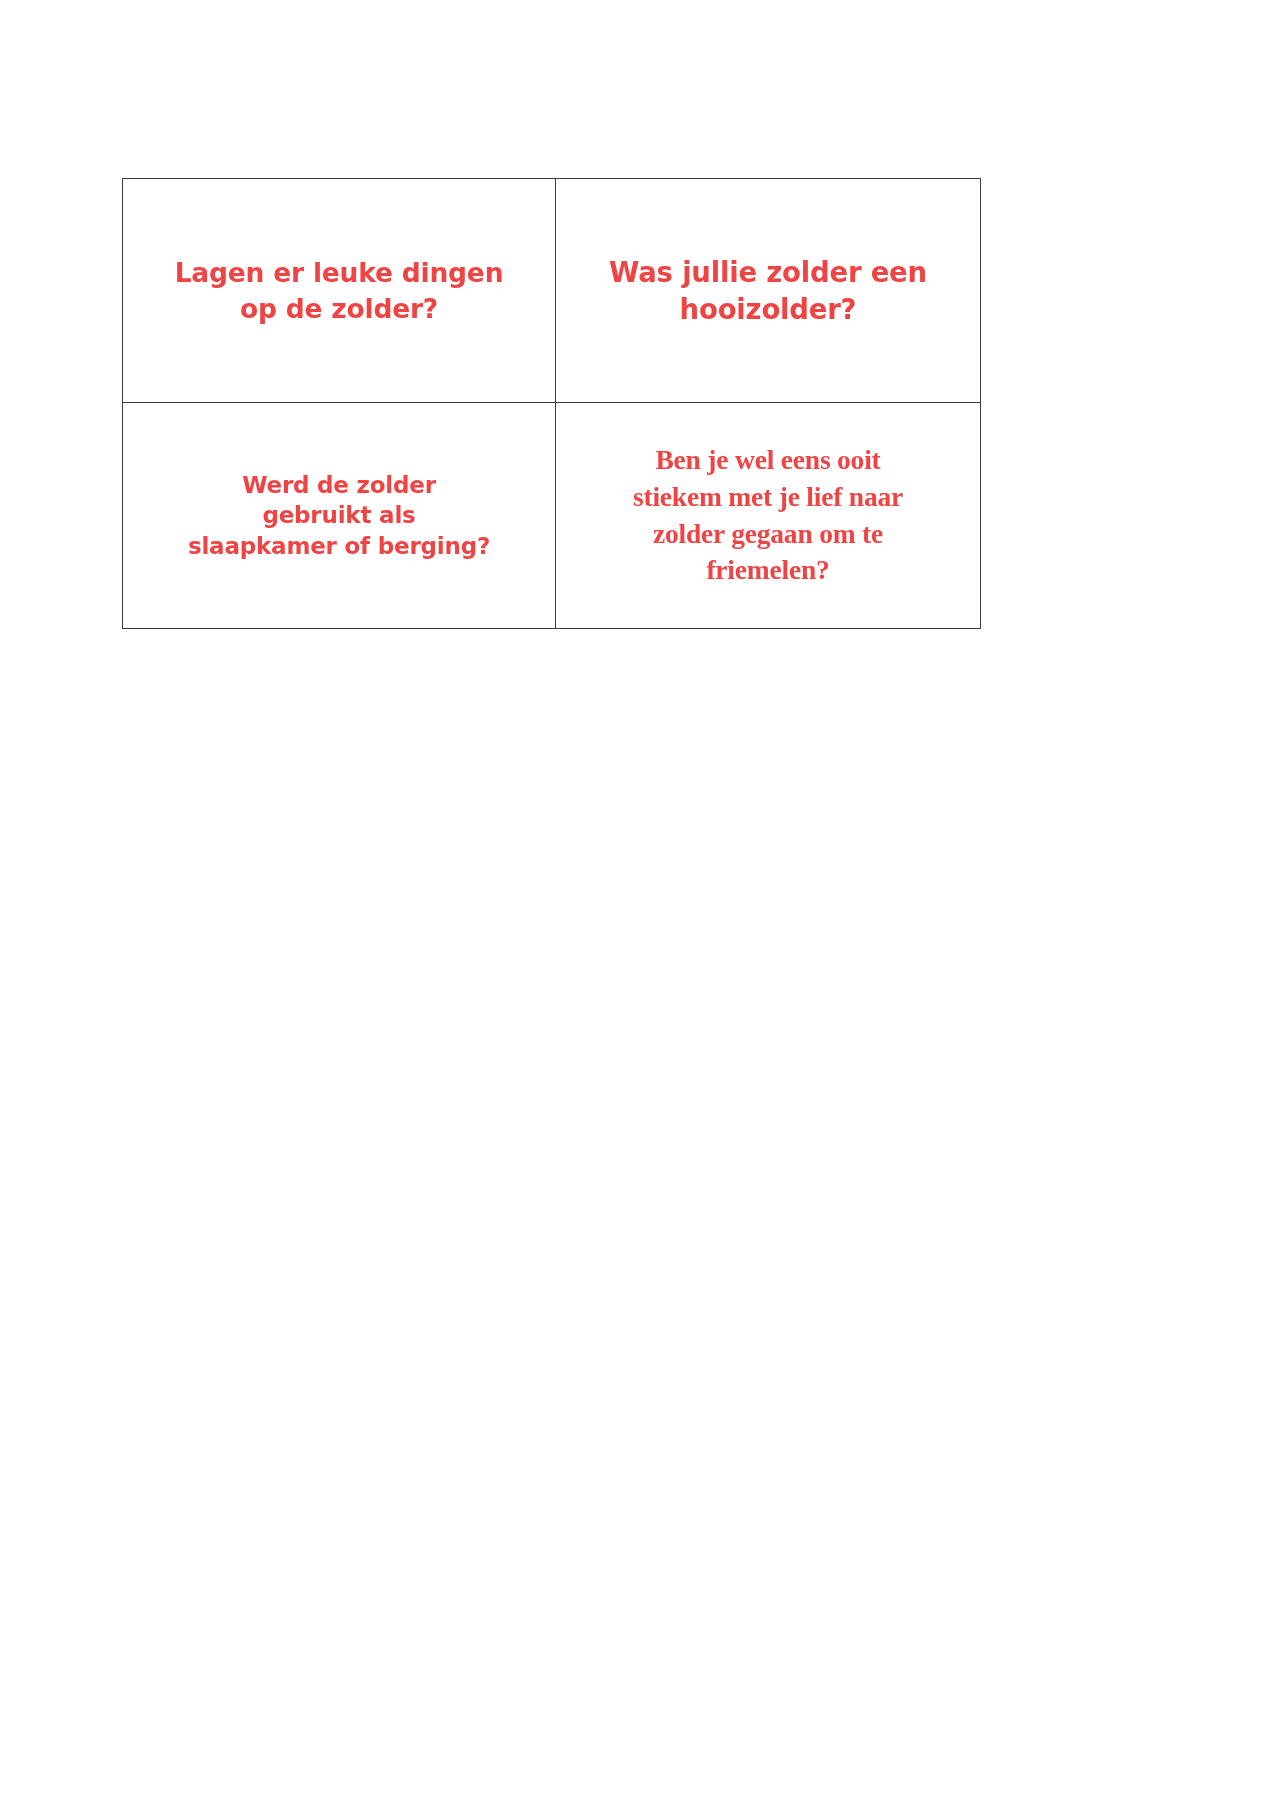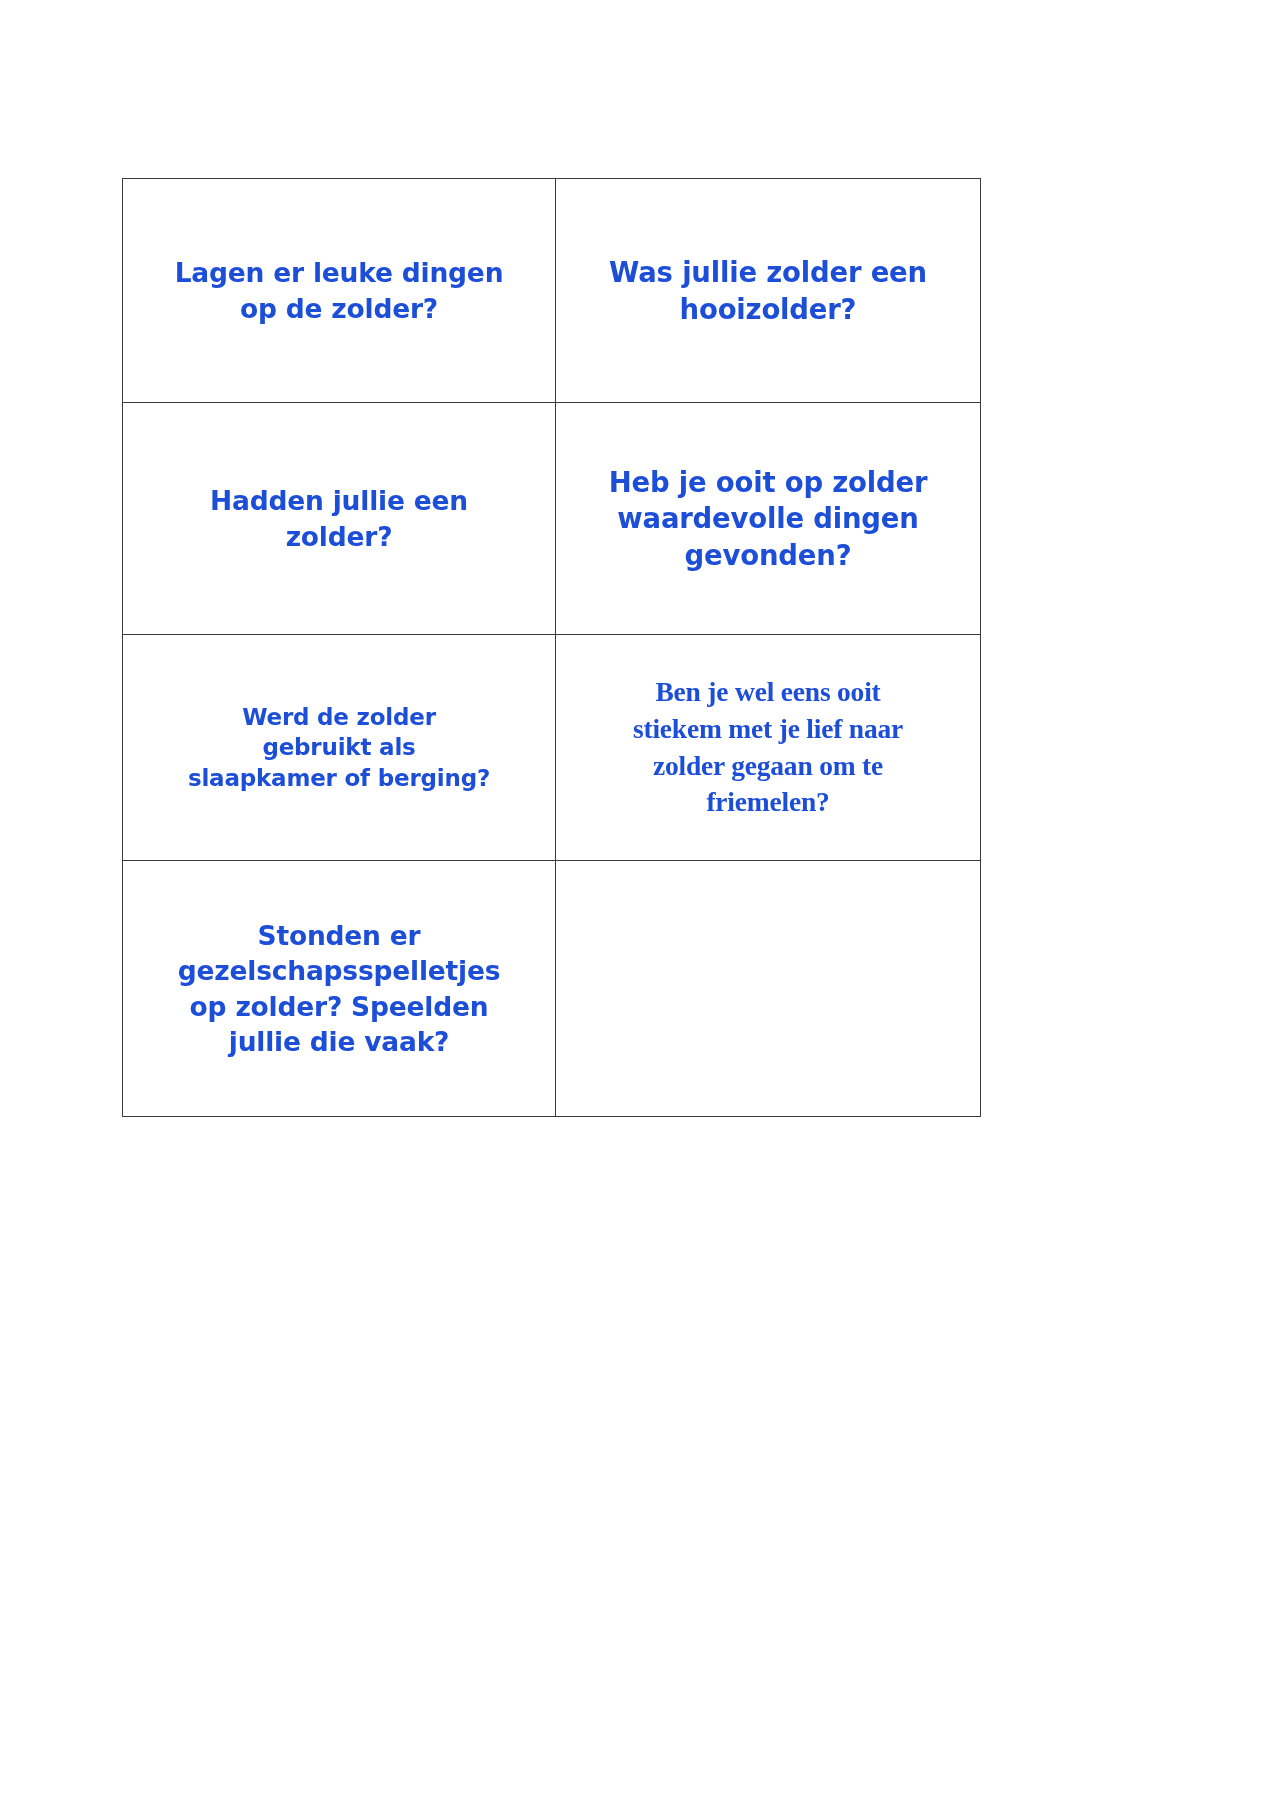--- a/index.html
+++ b/index.html
@@ -41,21 +41,21 @@
     box-sizing: border-box;
   }
 
   .card-table col.col-left  { width: 433px; }
   .card-table col.col-right { width: 425px; }
 
   .cell-text {
     display: block;
     font-family: "DejaVu Sans", sans-serif;
     font-weight: bold;
-    color: #1d4ed8;
+    color: #ef4444;
     line-height: 1.33;
     letter-spacing: -0.2px;
     white-space: pre-line;
   }
 
   
   .c-r1l .cell-text { font-size: 26.5px; }
   .c-r2l .cell-text { font-size: 26.5px; }
   .c-r3l .cell-text { font-size: 23px; }
   .c-r4l .cell-text { font-size: 26.5px; }
@@ -91,55 +91,33 @@
         <td class="c-r1l">
           <span class="cell-text">Lagen er leuke dingen
 op de zolder?</span>
         </td>
         <td class="c-r1r">
           <span class="cell-text">Was jullie zolder een
 hooizolder?</span>
         </td>
       </tr>
 
-      <tr class="row-2">
-        <td class="c-r2l">
-          <span class="cell-text">Hadden jullie een
-zolder?</span>
-        </td>
-        <td class="c-r2r">
-          <span class="cell-text">Heb je ooit op zolder
-waardevolle dingen
-gevonden?</span>
-        </td>
-      </tr>
 
       <tr class="row-3">
         <td class="c-r3l">
           <span class="cell-text">Werd de zolder
 gebruikt als
 slaapkamer of berging?</span>
         </td>
         <td class="c-r3r">
           <span class="cell-text">Ben je wel eens ooit
 stiekem met je lief naar
 zolder gegaan om te
 friemelen?</span>
         </td>
       </tr>
 
 
-      <tr class="row-5">
-        <td class="c-r5l">
-          <span class="cell-text">Stonden er
-gezelschapsspelletjes
-op zolder? Speelden
-jullie die vaak?</span>
-        </td>
-        <td class="empty-cell">
-          <span class="cell-text"></span>
-        </td>
-      </tr>
 
     </tbody>
   </table>
 
 </div>
 
 </body></html>

